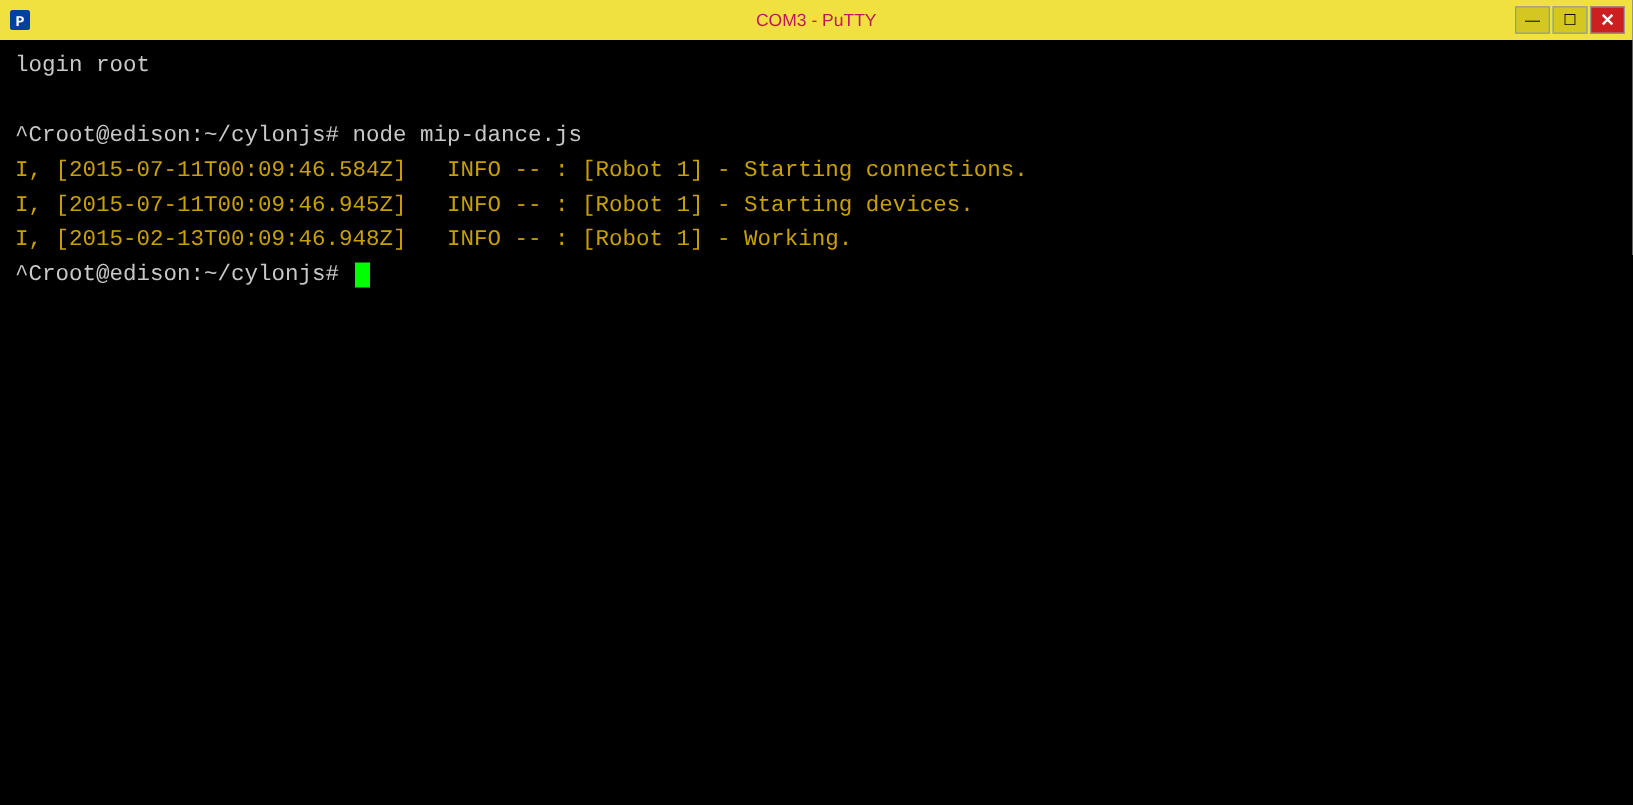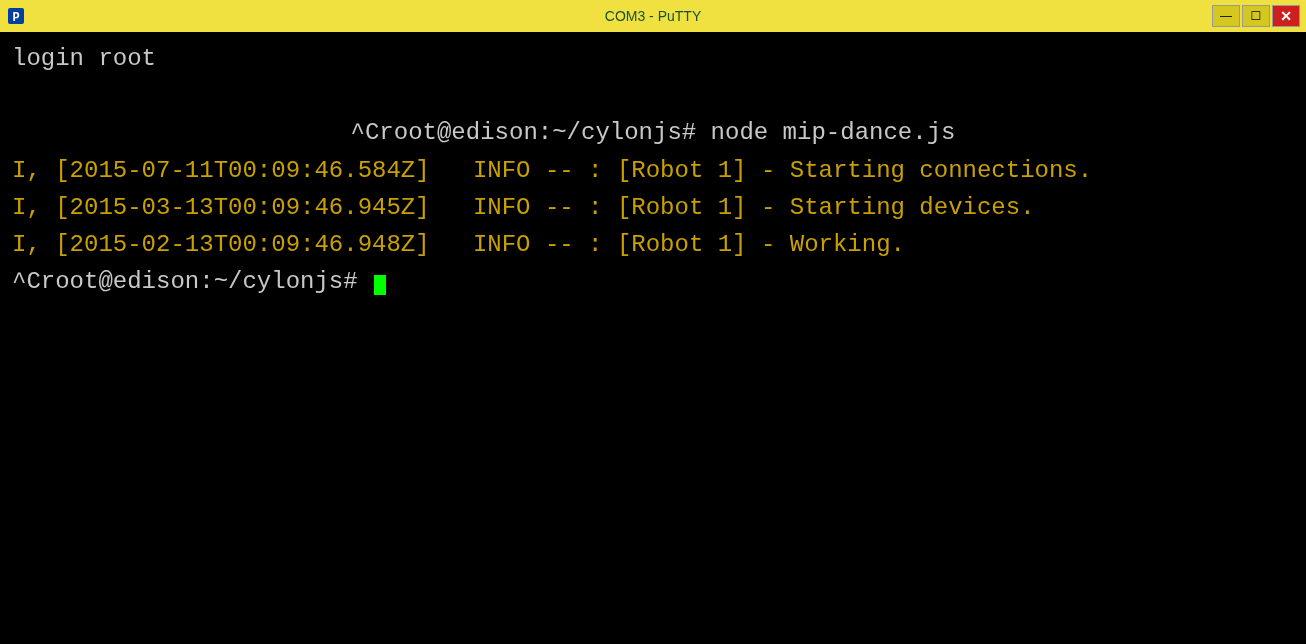--- a/index.html
+++ b/index.html
@@ -43,21 +43,21 @@
       height: 20px;
       display: flex;
       align-items: center;
       justify-content: center;
       font-size: 16px;
     }
 
     .titlebar-title {
       font-family: Arial, sans-serif;
       font-size: 14px;
-      color: #14532d;
+      color: #be185d;
       font-weight: normal;
       flex: 1;
       text-align: left;
       position: absolute;
       left: 50%;
       transform: translateX(-50%);
     }
 
     .titlebar-controls {
       display: flex;
@@ -91,41 +91,40 @@
 
     .titlebar-btn.maximize {
       background: #d4c820;
     }
 
     .terminal {
       background: #000000;
       flex: 1;
       padding: 8px 12px;
       color: #c0c0c0;
-      font-size: 24px;
+      font-size: 18px;
       line-height: 1.55;
       overflow: hidden;
     }
 
     .line {
       display: block;
       white-space: pre;
     }
 
     .line-login {
       color: #c8c8c8;
     }
 
     .line-blank {
       color: #c8c8c8;
     }
 
     .line-command {
       color: #c8c8c8;
-      text-align: center;
     }
 
     .prompt-text {
       color: #c8c8c8;
     }
 
     .command-text {
       color: #c8c8c8;
     }
 
@@ -165,17 +164,17 @@
       <div class="titlebar-btn maximize">☐</div>
       <div class="titlebar-btn close">✕</div>
     </div>
   </div>
 
   <div class="terminal">
     <span class="line line-login">login root</span>
     <span class="line line-blank">&nbsp;</span>
     <span class="line line-command"><span class="prompt-text">^Croot@edison:~/cylonjs#</span><span class="command-text"> node mip-dance.js</span></span>
     <span class="line"><span class="info-I">I, [2015-07-11T00:09:46.584Z]   INFO -- : [Robot 1] - Starting connections.</span></span>
-    <span class="line"><span class="info-I">I, [2015-03-13T00:09:46.945Z]   INFO -- : [Robot 1] - Starting devices.</span></span>
+    <span class="line"><span class="info-I">I, [2015-07-11T00:09:46.945Z]   INFO -- : [Robot 1] - Starting devices.</span></span>
     <span class="line"><span class="info-I">I, [2015-02-13T00:09:46.948Z]   INFO -- : [Robot 1] - Working.</span></span>
     <span class="line"><span class="prompt-green">^Croot@edison:~/cylonjs# </span><span class="cursor"></span></span>
   </div>
 </div>
 
 </body></html>

